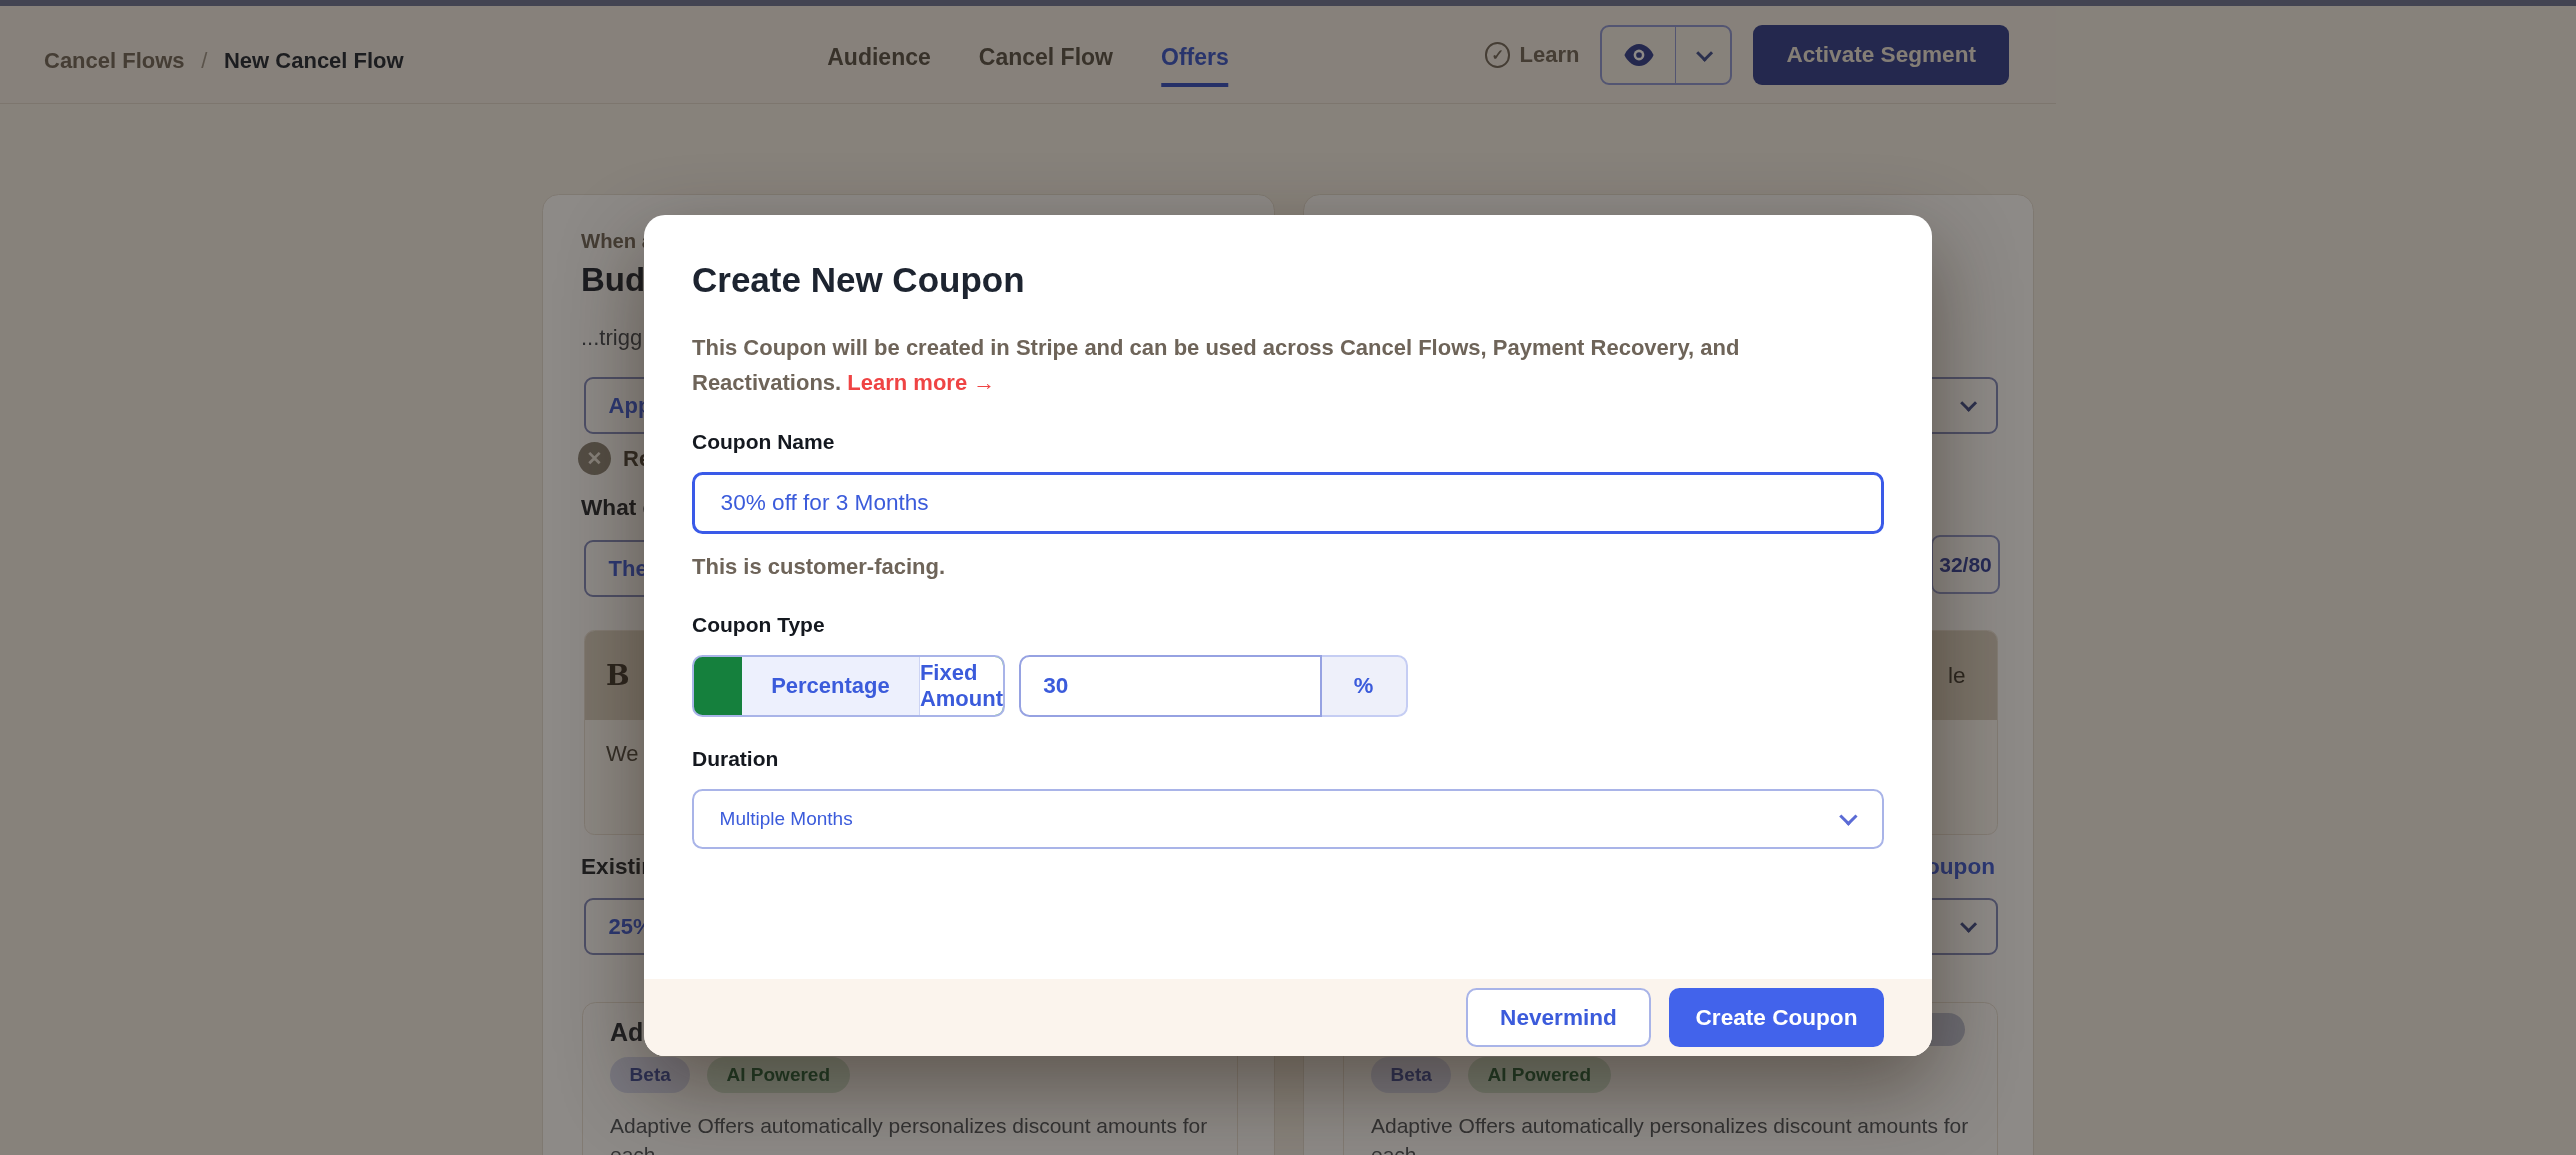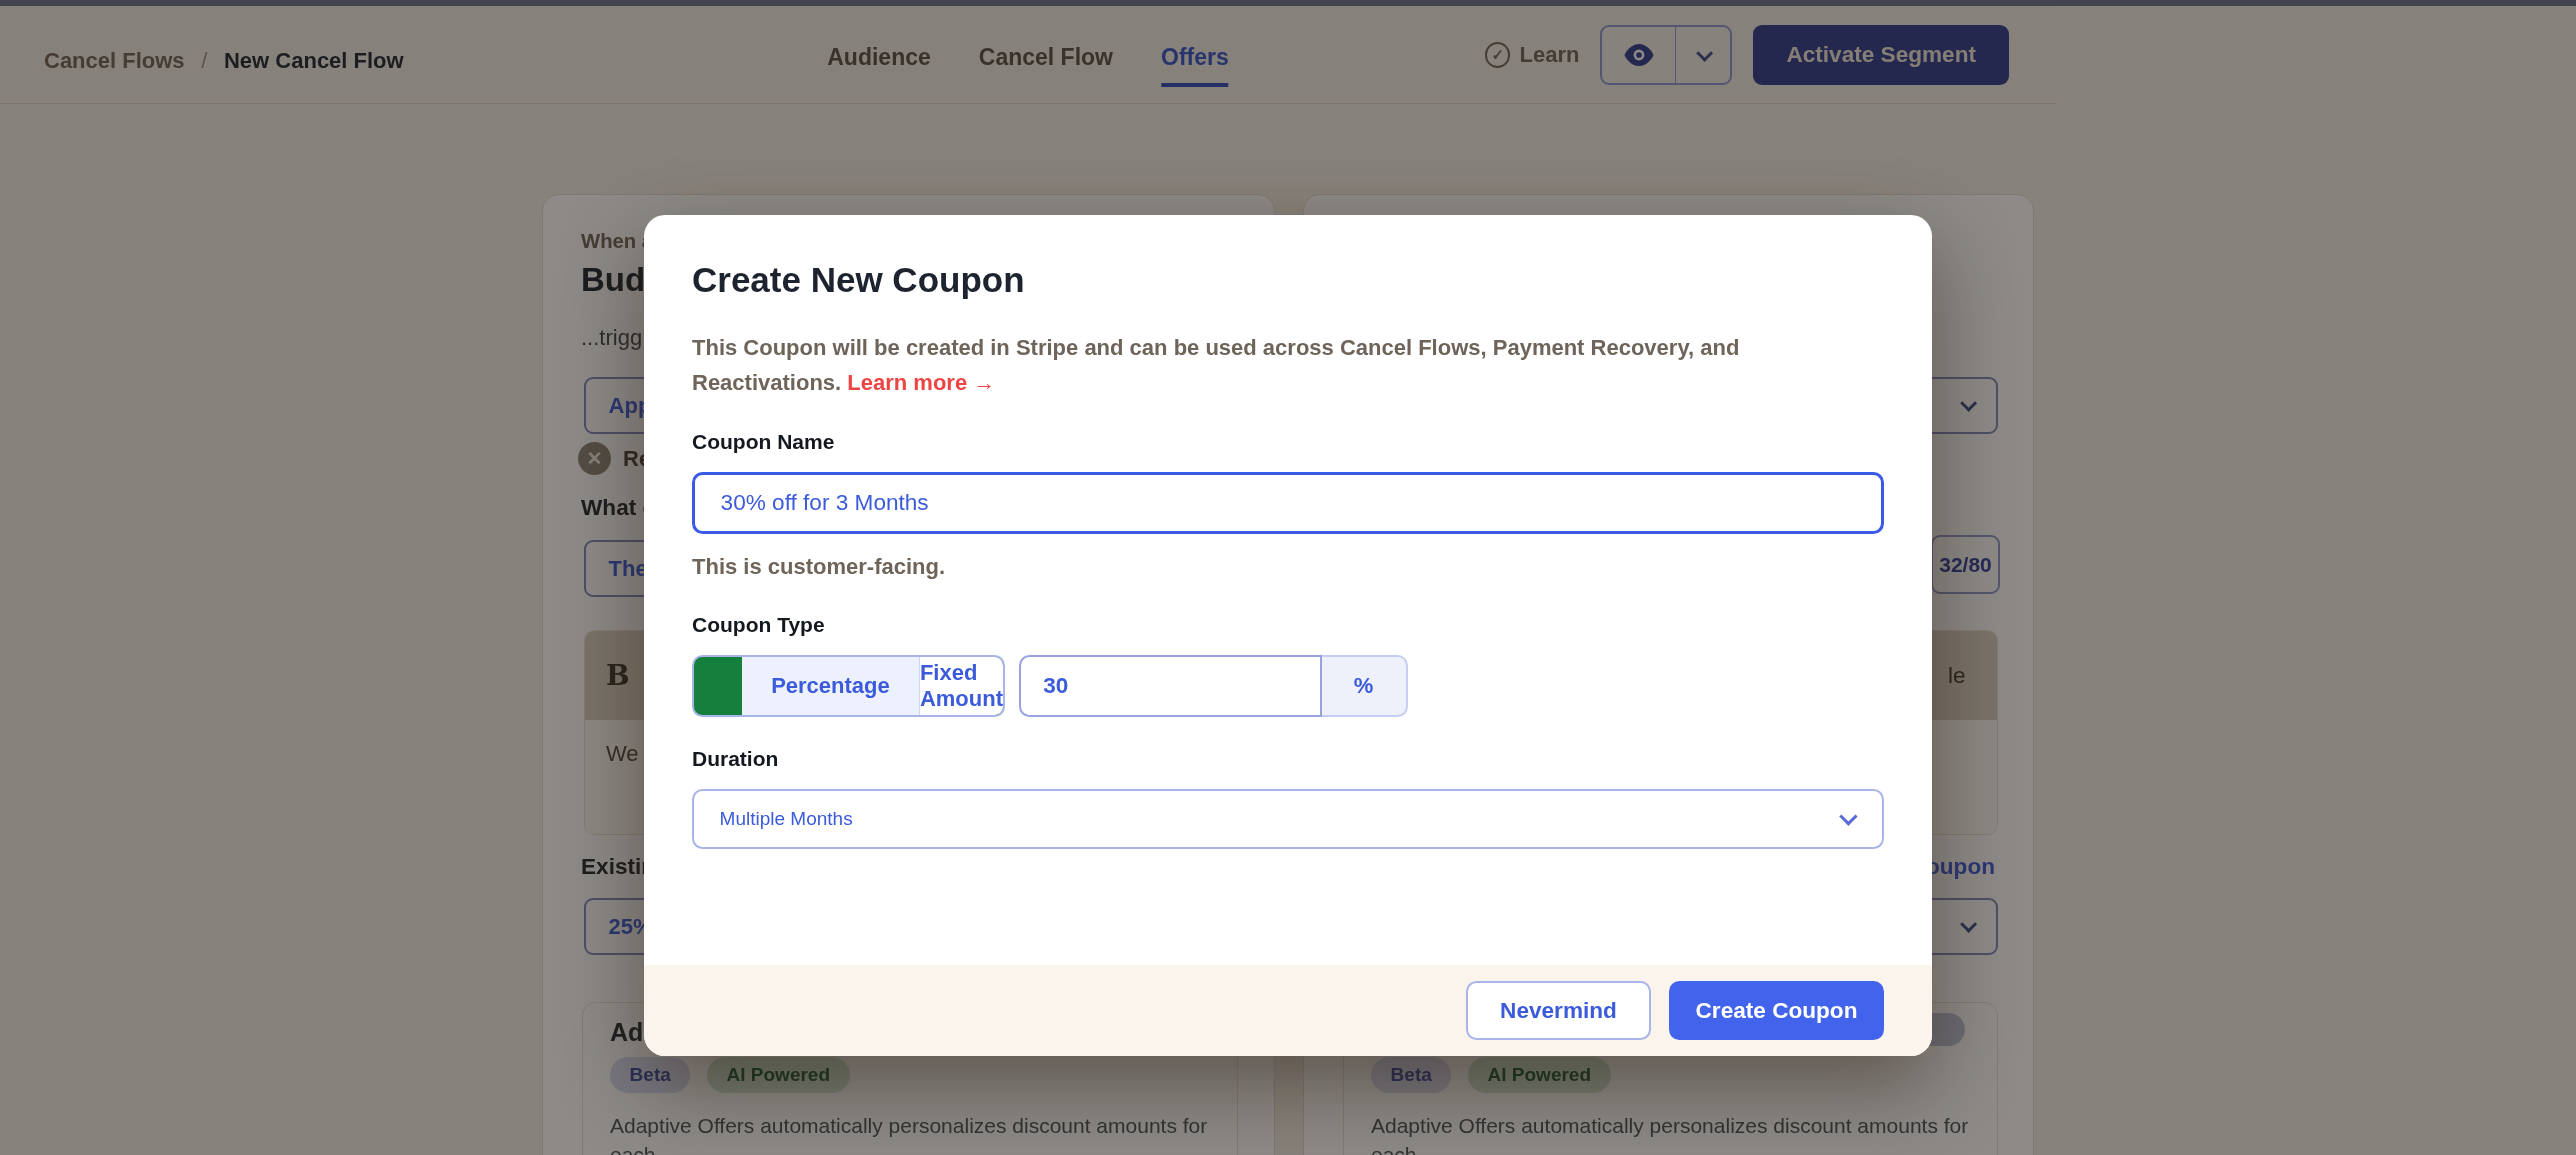--- a/index.html
+++ b/index.html
@@ -88,21 +88,21 @@
   .amount-input { width:303px; border:2.3px solid #96a2e2; border-radius:10.5px 0 0 10.5px; background:#fff;
                   display:flex; align-items:center; padding:0 22.6px; font-size:22.6px; font-weight:700; color:#3b5bdb; }
   .amount-suffix { width:86px; border:2.3px solid #c5cdf3; border-left:none; border-radius:0 10.5px 10.5px 0;
                    background:#eef0fa; display:flex; align-items:center; justify-content:center;
                    font-size:22px; font-weight:700; color:#3b5bdb; }
   .select { position:relative; width:1192px; height:60px; border:2.3px solid #a9b4e8; border-radius:10.5px; background:#fff;
             display:flex; align-items:center; padding:0 25.6px; font-size:19px; font-weight:400; color:#3b5bdb;
             margin-bottom:18px; cursor:pointer; }
   .select .chev2 { position:absolute; right:27px; top:19.6px; width:12.8px; height:12.8px;
                    border-right:3px solid #5b6bd5; border-bottom:3px solid #5b6bd5; transform:rotate(45deg); }
-  .modal-footer { position:absolute; left:0; bottom:0; width:1288px; height:91px; background:#fbf4ed;
+  .modal-footer { position:absolute; left:0; bottom:0; width:1288px; height:77px; background:#fbf4ed;
                   border-radius:0 0 21px 21px; display:flex; align-items:center; justify-content:flex-end;
                   gap:18px; padding-right:48px; }
   .btn-nevermind { width:185px; height:59px; background:#fff; border:2.3px solid #a9b4e8; border-radius:10.5px;
                    font-size:22.6px; font-weight:700; color:#3b5bdb; cursor:pointer; }
   .btn-create { width:215px; height:59px; background:#4263eb; border:none; border-radius:10.5px;
                 font-size:22.6px; font-weight:700; color:#ffffff; cursor:pointer; }
 </style>
 </head>
 <body>
 

